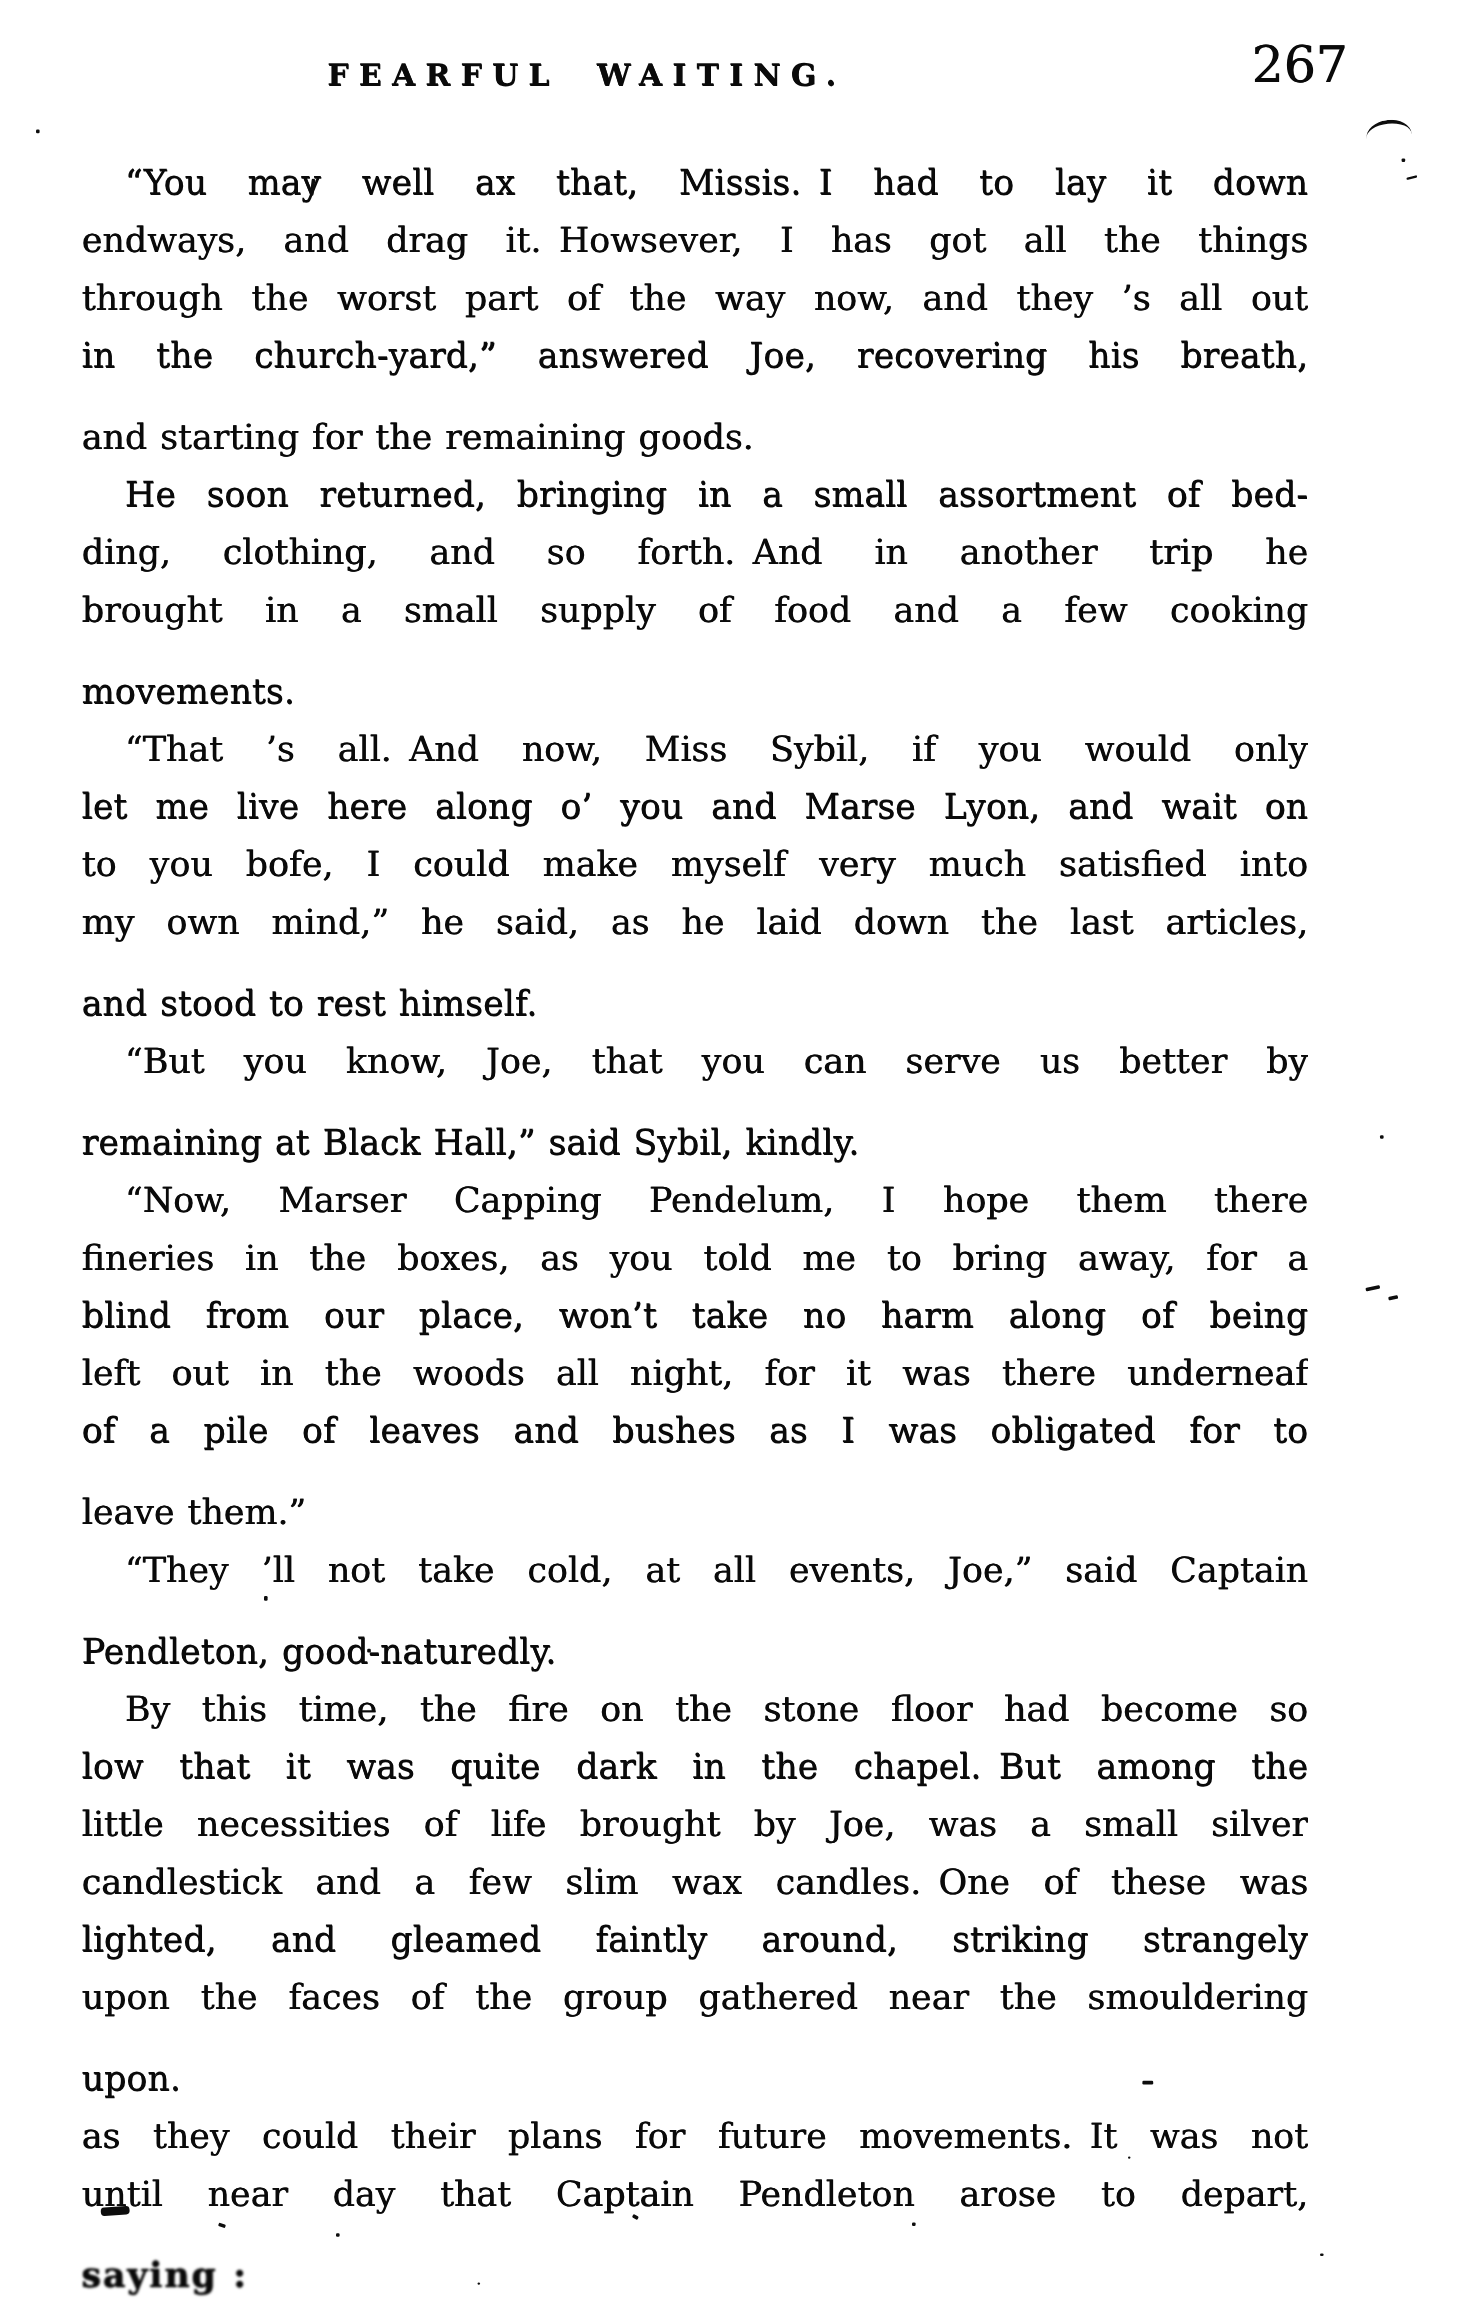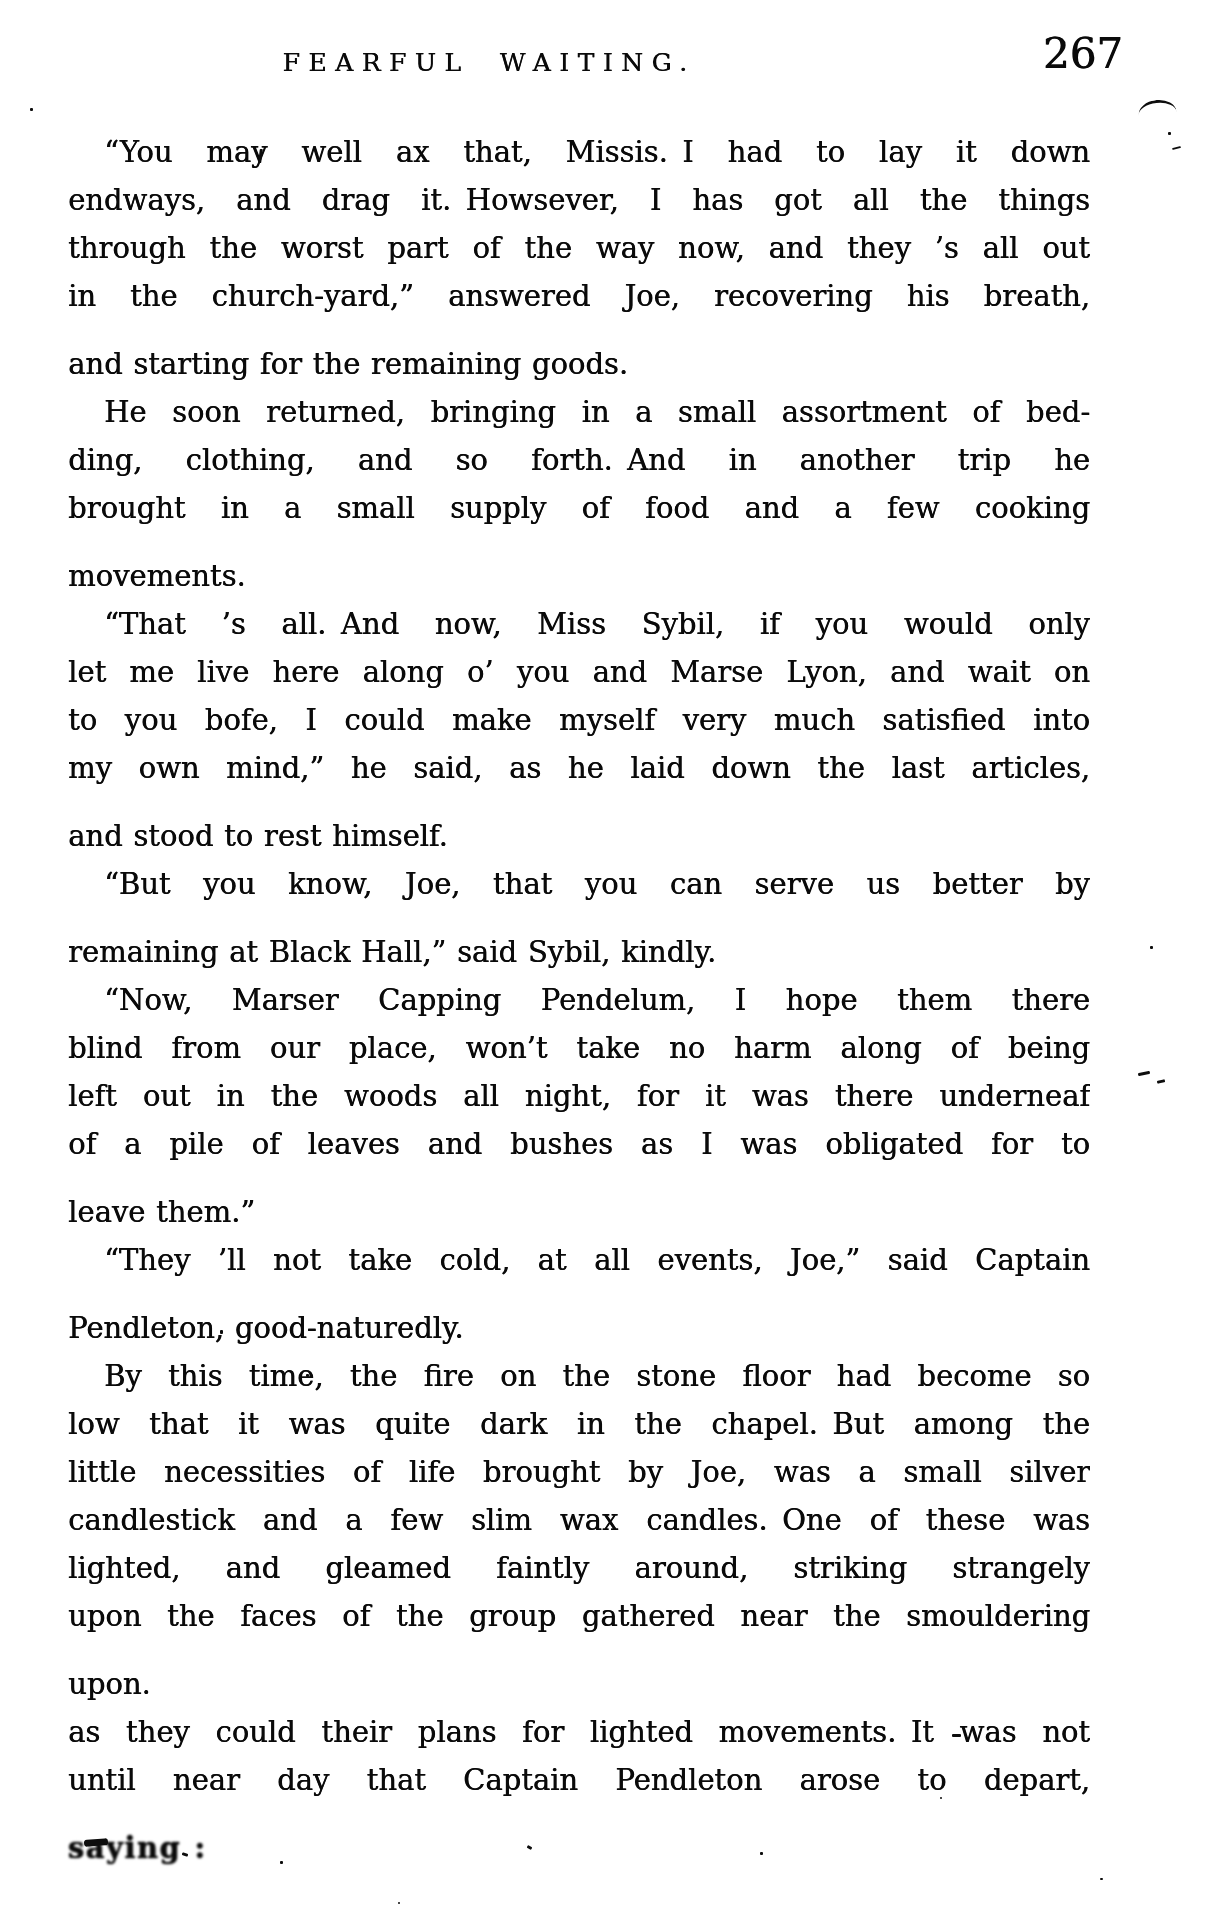--- a/index.html
+++ b/index.html
@@ -16,21 +16,21 @@
     position: absolute;
     inset: 0;
   }
   
   .head-title {
     position: absolute;
     top: 48px;
     left: 489px;
     transform: translateX(-50%);
     font-size: 25px;
-    font-weight: 400;
+    font-weight: 700;
     letter-spacing: 0.34em;
     word-spacing: 0.55em;
     white-space: nowrap;
     text-shadow: 0.4px 0.3px 0 #0a0a0a;
   }
   .page-num {
     position: absolute;
     top: 33px;
     right: 93px;
     font-size: 42px;
@@ -108,40 +108,41 @@
         <div class="line">to you bofe, I could make myself very much satisfied into</div>
         <div class="line">my own mind,” he said, as he laid down the last articles,</div>
         <div class="line last">and stood to rest himself.</div>
       </div>
       <div class="para">
         <div class="line first">“But you know, Joe, that you can serve us better by</div>
         <div class="line last">remaining at Black Hall,” said Sybil, kindly.</div>
       </div>
       <div class="para">
         <div class="line first">“Now, Marser Capping Pendelum, I hope them there</div>
+        <div class="line">fineries in the boxes, as you told me to bring away, for a</div>
         <div class="line">blind from our place, won’t take no harm along of being</div>
         <div class="line">left out in the woods all night, for it was there underneaf</div>
         <div class="line">of a pile of leaves and bushes as I was obligated for to</div>
         <div class="line last">leave them.”</div>
       </div>
       <div class="para">
         <div class="line first">“They ’ll not take cold, at all events, Joe,” said Captain</div>
         <div class="line last">Pendleton, good-naturedly.</div>
       </div>
       <div class="para">
         <div class="line first">By this time, the fire on the stone floor had become so</div>
         <div class="line">low that it was quite dark in the chapel. But among the</div>
         <div class="line">little necessities of life brought by Joe, was a small silver</div>
         <div class="line">candlestick and a few slim wax candles. One of these was</div>
         <div class="line">lighted, and gleamed faintly around, striking strangely</div>
         <div class="line">upon the faces of the group gathered near the smouldering</div>
         <div class="line last">upon.</div>
       </div>
       <div class="para">
-        <div class="line">as they could their plans for lighted movements. It was not</div>
+        <div class="line">as they could their plans for future movements. It was not</div>
         <div class="line">until near day that Captain Pendleton arose to depart,</div>
         <div class="line last smudged">saying :</div>
       </div>
     </div>
 
   <div>
     <span class="arc" style="left:1138px; top:100px; width:38px; height:12px; transform:rotate(-6deg);"></span>
     <span class="mark" style="left:1168px; top:132px; width:3px; height:3px;"></span>
     <span class="mark" style="left:1172px; top:147px; width:9px; height:2px; transform:rotate(-14deg);"></span>
     <span class="mark" style="left:259px; top:149px; width:3px; height:14px; transform:rotate(7deg);"></span>

